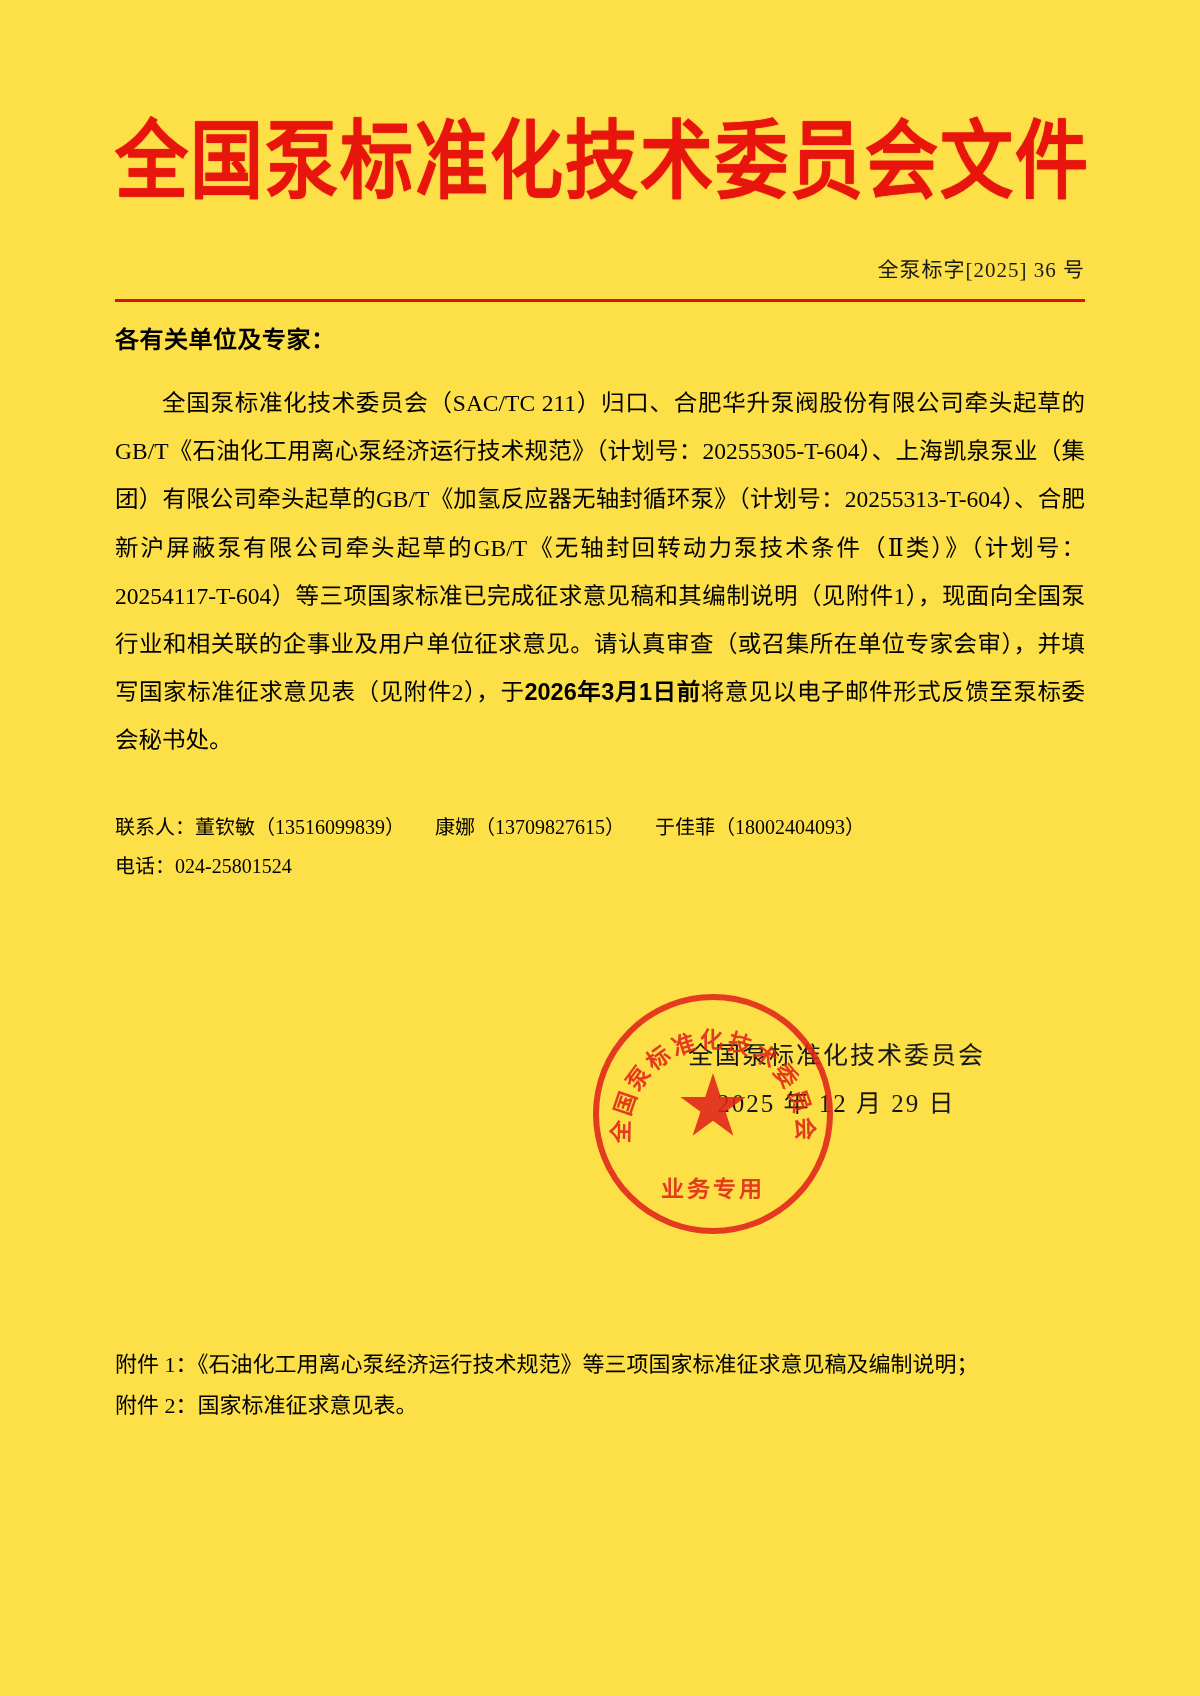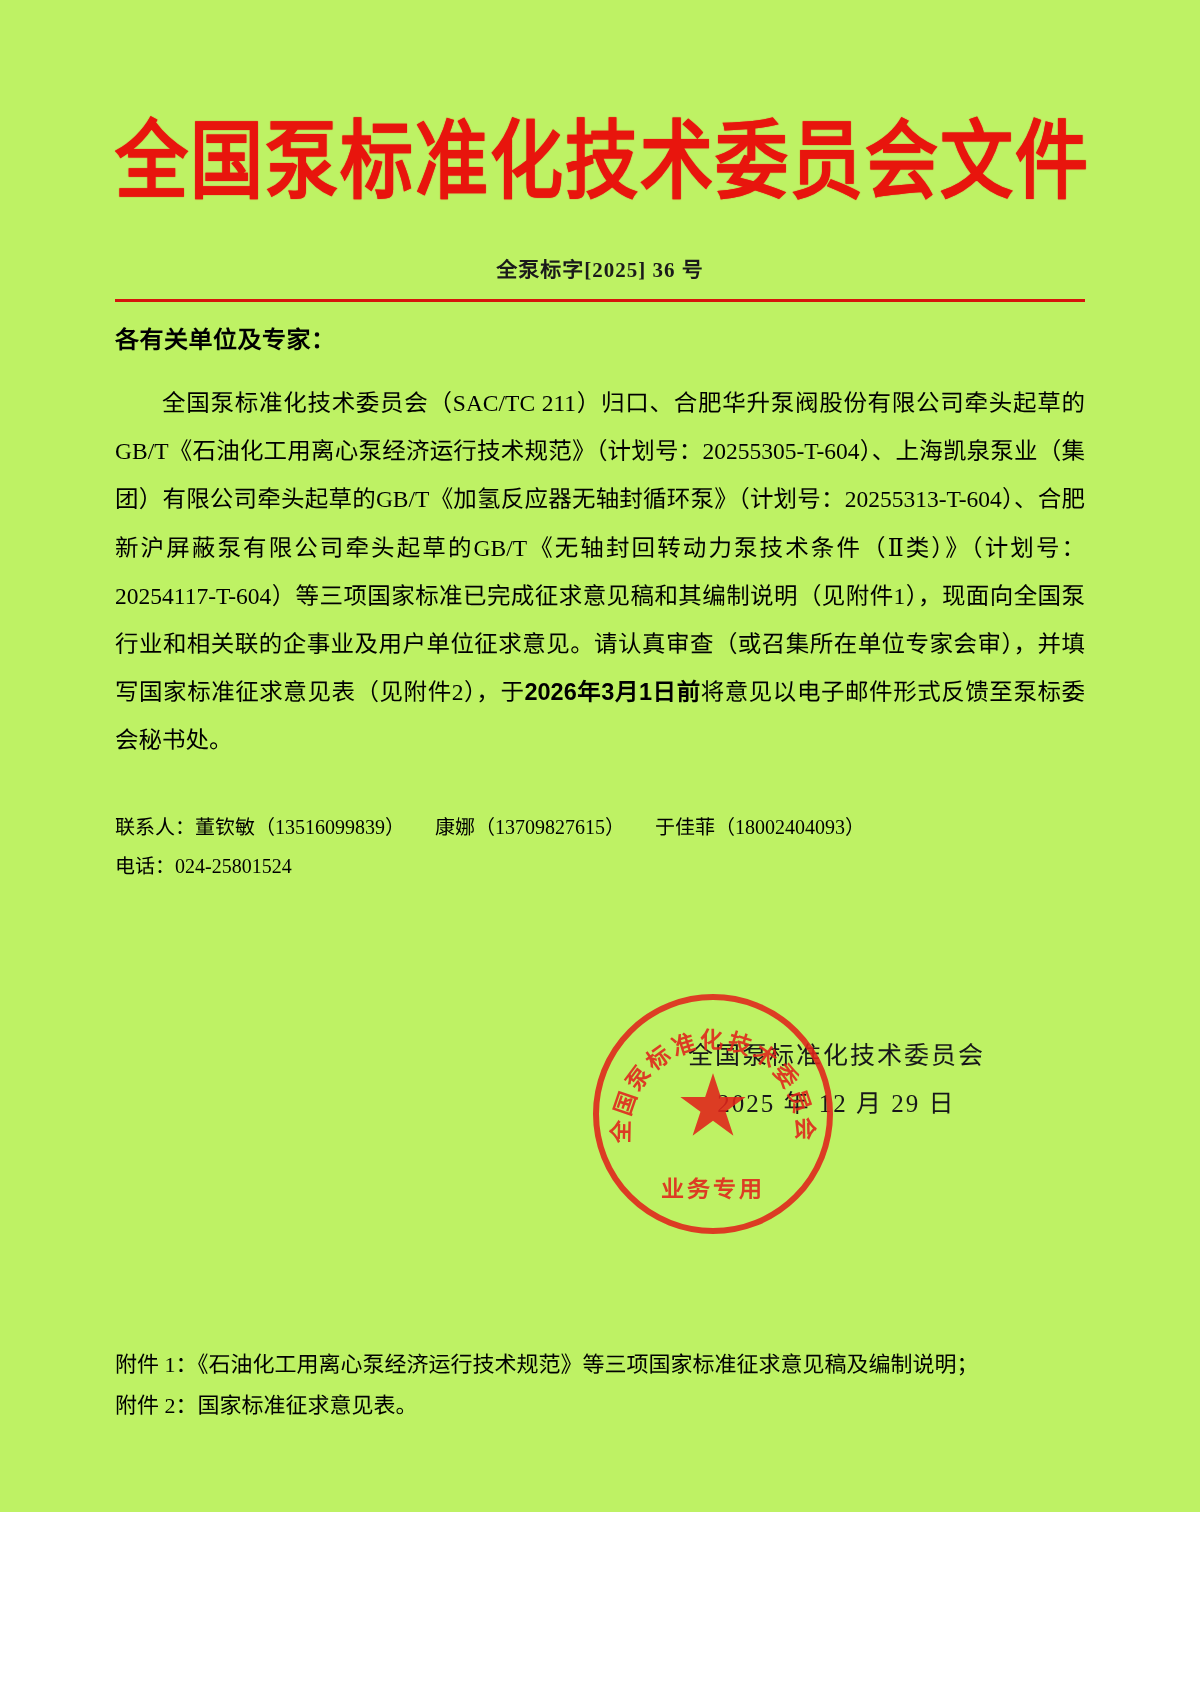--- a/index.html
+++ b/index.html
@@ -8,23 +8,23 @@
     padding: 0;
     background: #ffffff;
   }
   body {
     font-family: "Liberation Serif", "DejaVu Serif", serif;
     color: #000000;
   }
   .page {
     position: relative;
     width: 1200px;
-    height: 1512px;
+    height: 1696px;
     margin: 0 auto;
-    background: #bef264;
+    background: #fde047;
     overflow: hidden;
   }
   .sheet {
     position: absolute;
     left: 0;
     top: 0;
     width: 1200px;
     height: 1696px;
     box-sizing: border-box;
     padding: 0 115px;
@@ -43,25 +43,24 @@
     font-size: 73px;
     letter-spacing: 2px;
     color: #e8150d;
     white-space: nowrap;
     transform: scaleY(1.18);
     transform-origin: center top;
     text-shadow: 0 0 1px #e8150d;
   }
   .doc-number {
     margin-top: 62px;
-    text-align: center;
+    text-align: right;
     font-size: 21px;
     letter-spacing: 1px;
     color: #1a1a1a;
-    font-weight: bold;
   }
   .red-rule {
     margin-top: 16px;
     height: 3px;
     background: #d6140c;
     width: 100%;
   }
 
   
   .doc-title {

